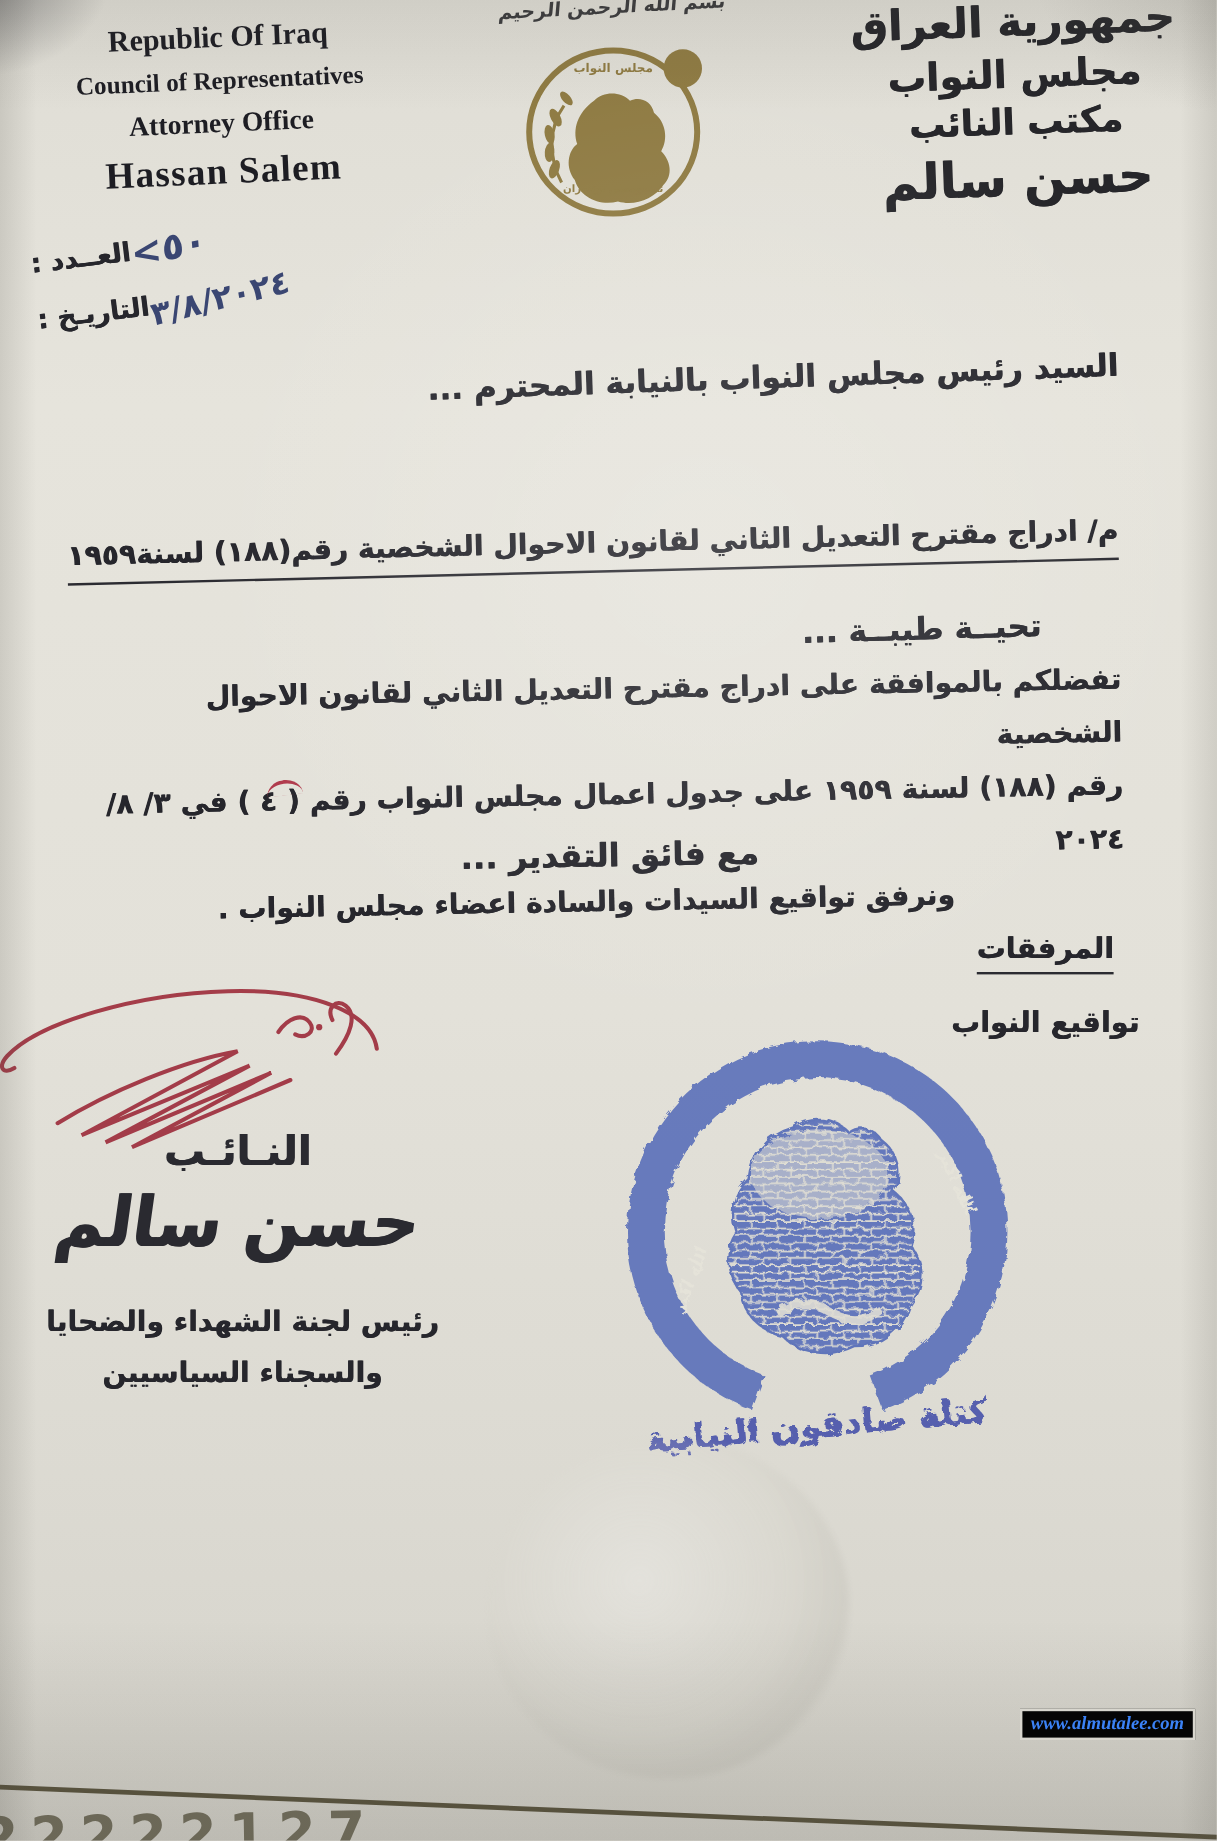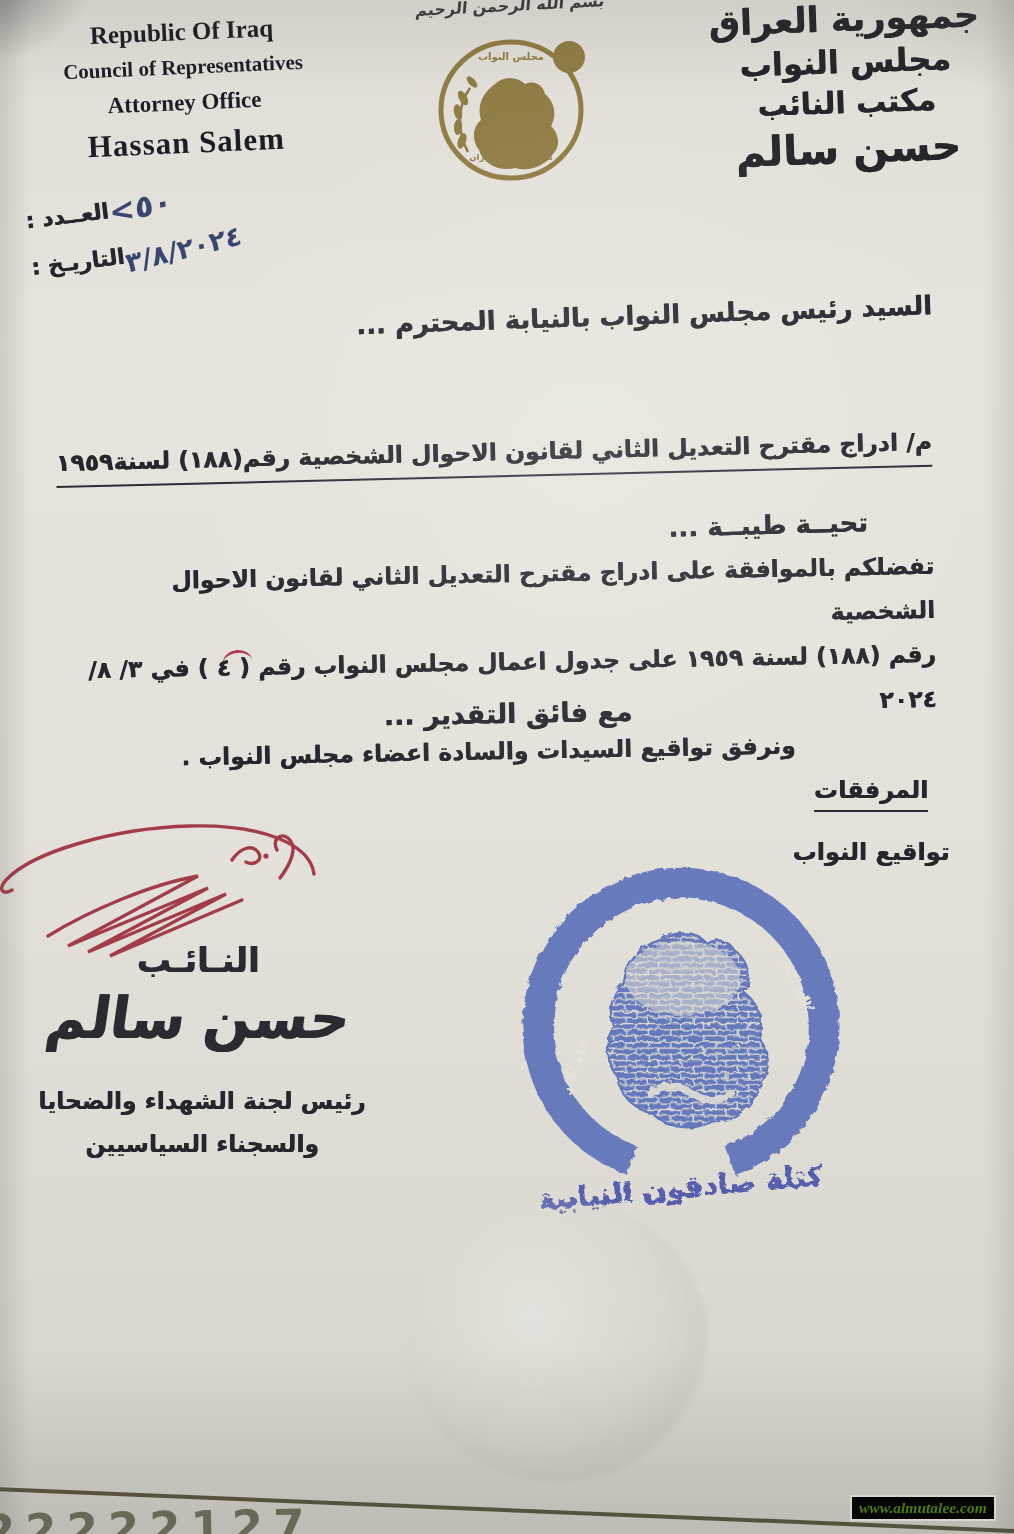--- a/index.html
+++ b/index.html
@@ -88,21 +88,21 @@
   
   .emboss{left:406px;top:1198px;width:302px;height:284px;border-radius:50%;
     background:radial-gradient(circle at 42% 42%, rgba(255,255,255,.55), rgba(214,212,202,.28) 52%, rgba(150,148,138,.30) 72%, rgba(150,148,138,0) 76%);
     opacity:.45;filter:blur(2.5px);}
 
   
   .diagline{left:-8px;top:1487px;width:1044px;height:4px;background:#4d4730;
     transform:rotate(2.35deg);transform-origin:left center;opacity:.92;z-index:30;}
   .serial{left:-16px;top:1502px;font-size:45px;font-weight:bold;color:#716d5b;
     letter-spacing:10px;transform:rotate(-1deg);z-index:31;}
-  .sitetag{left:850px;top:1495px;background:#050505;color:#4d7c0f;padding:2px 7px;
+  .sitetag{left:850px;top:1424px;background:#050505;color:#3b82f6;padding:2px 7px;
     font-family:"Liberation Serif",serif;font-style:italic;font-weight:bold;font-size:15.5px;
     border:2px solid #d8d6ce;z-index:45;}
 </style>
 </head>
 <body>
 
 <div class="page">
 
   <div class="abs hdr-left">
     <div class="l1">Republic Of Iraq</div>

